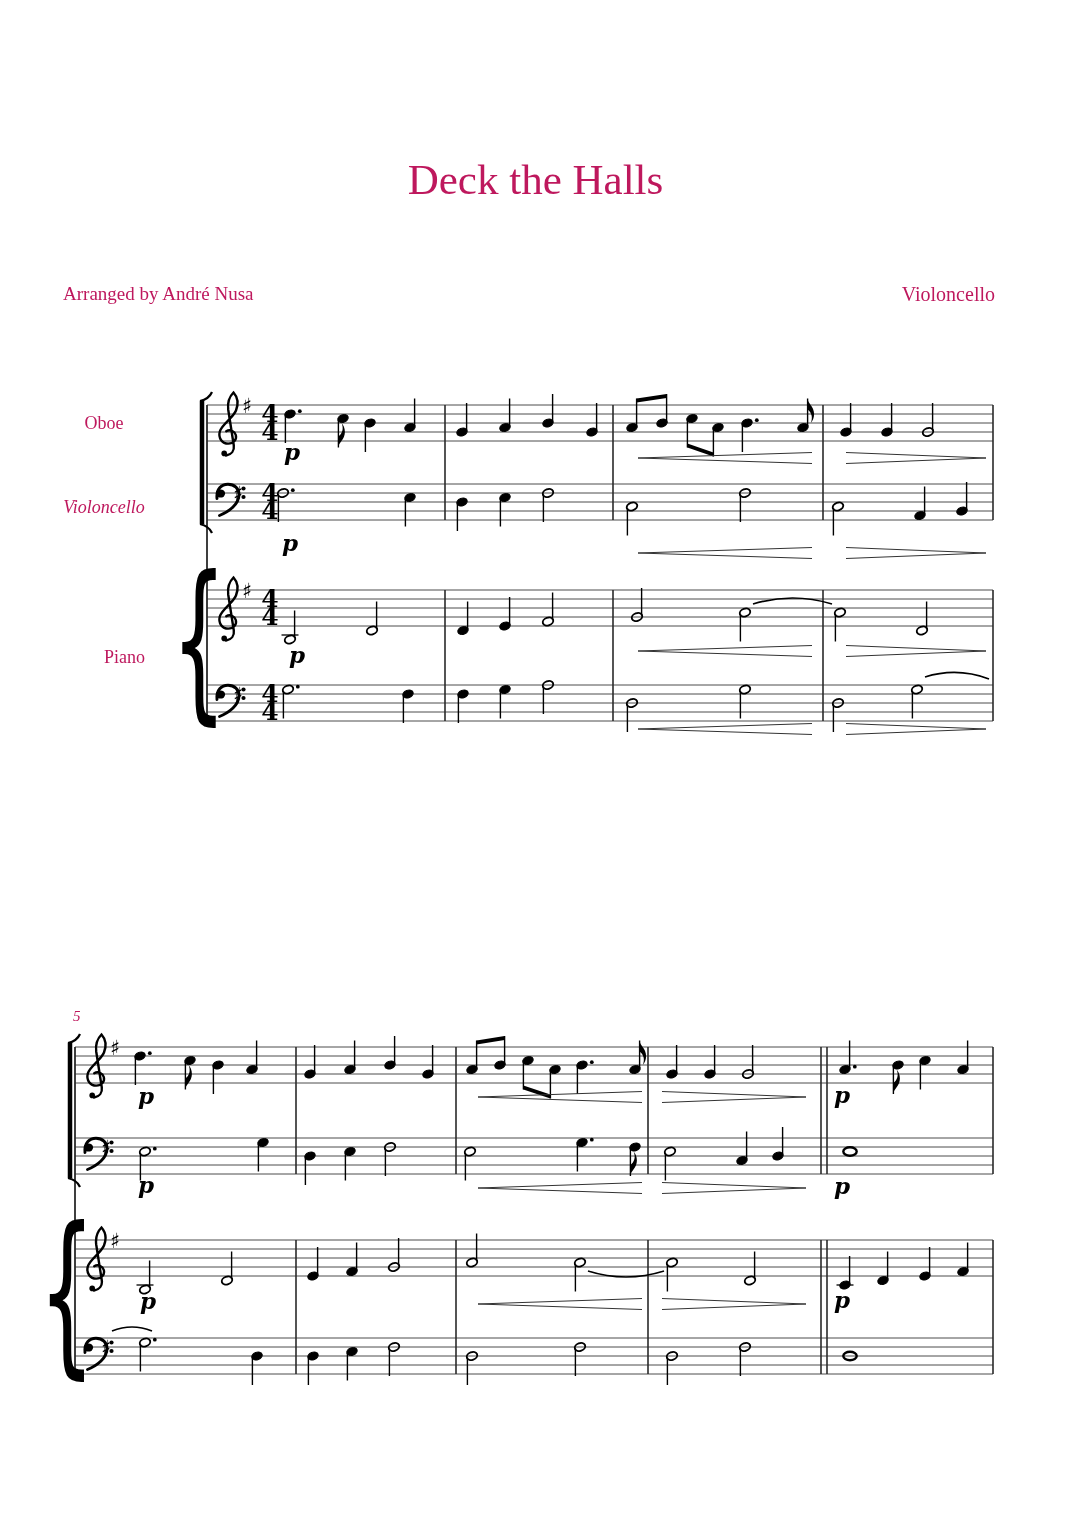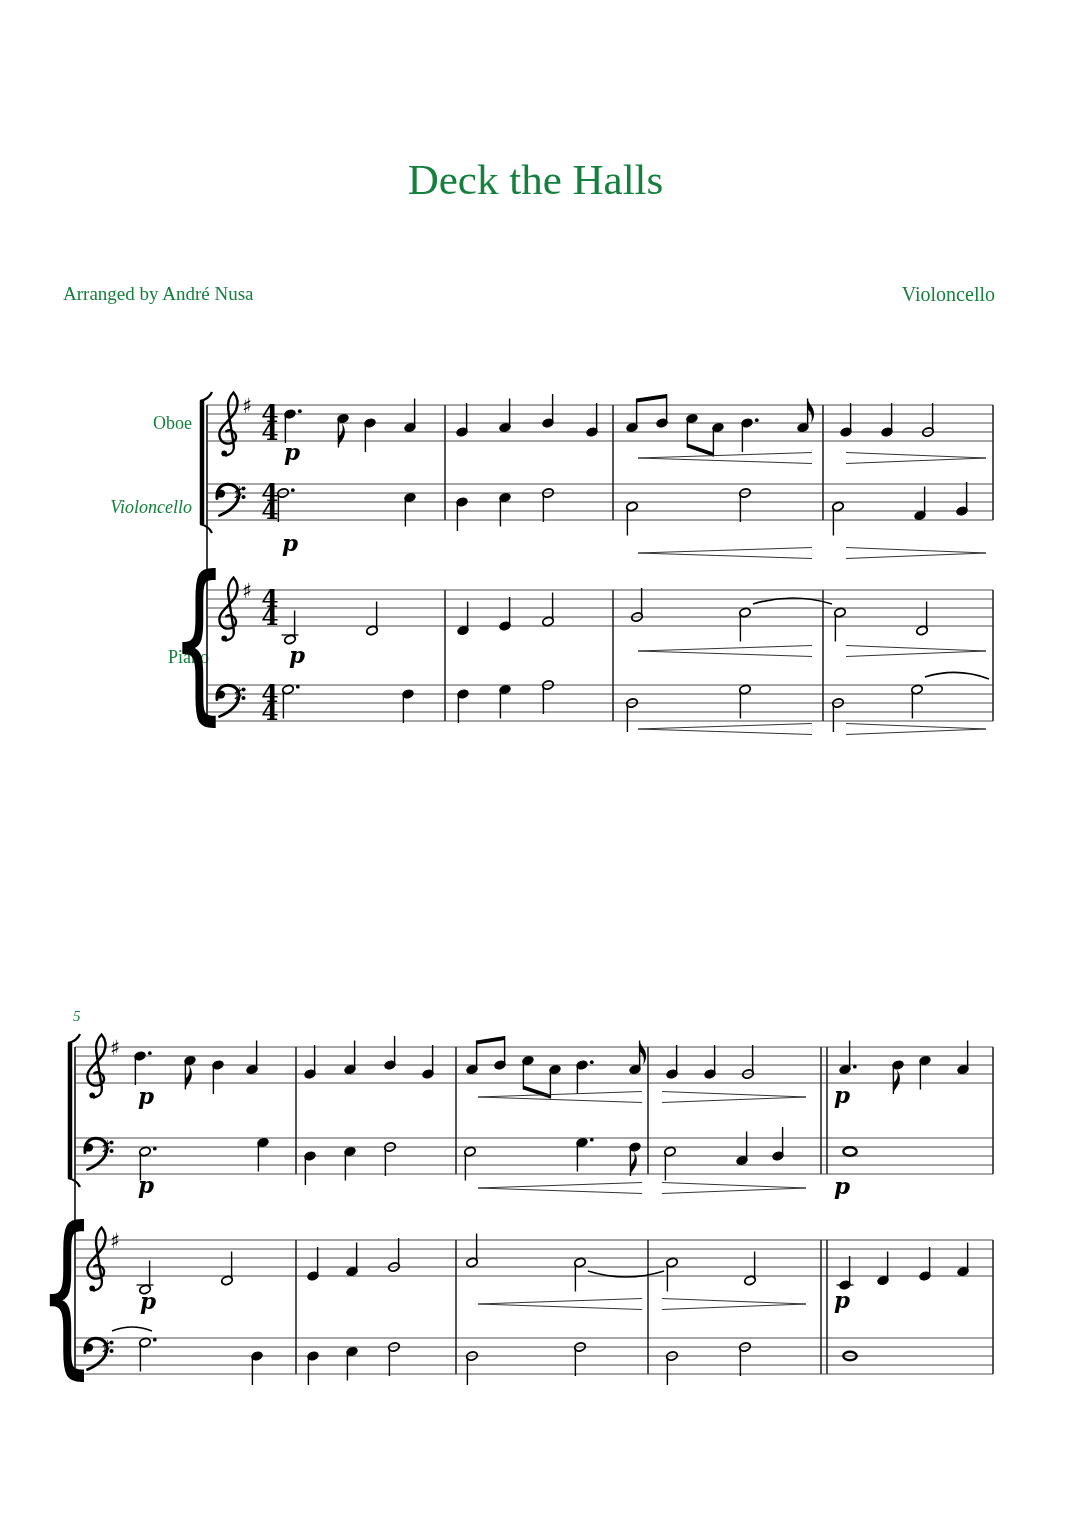--- a/index.html
+++ b/index.html
@@ -1,21 +1,21 @@
 <!DOCTYPE html>
 <html><head>
 <meta charset="utf-8">
 <style>
   html,body{margin:0;padding:0;background:#e8e8e8;}
   .page{position:relative;width:1071px;height:1515px;background:#ffffff;overflow:hidden;
-        font-family:"Liberation Serif",serif;color:#15803d;}
+        font-family:"Liberation Serif",serif;color:#be185d;}
   .title{position:absolute;left:0;right:0;top:155px;text-align:center;font-size:43px;}
   .arranger{position:absolute;left:63px;top:283px;font-size:19px;}
   .composer{position:absolute;right:76px;top:283px;font-size:20px;}
-  .inst-label{position:absolute;left:0;text-align:right;font-size:18px;}
+  .inst-label{position:absolute;left:8px;text-align:center;font-size:18px;}
   .lbl-oboe{width:192px;top:413px;}
   .lbl-cello{width:192px;top:497px;font-style:italic;}
   .lbl-piano{width:185px;top:647px;margin-left:24px;}
   .mnum{position:absolute;left:73px;top:1008px;font-size:15px;font-style:italic;}
   svg.score{position:absolute;left:0;top:0;}
 </style>
 </head>
 <body>
 
 <div class="page">

